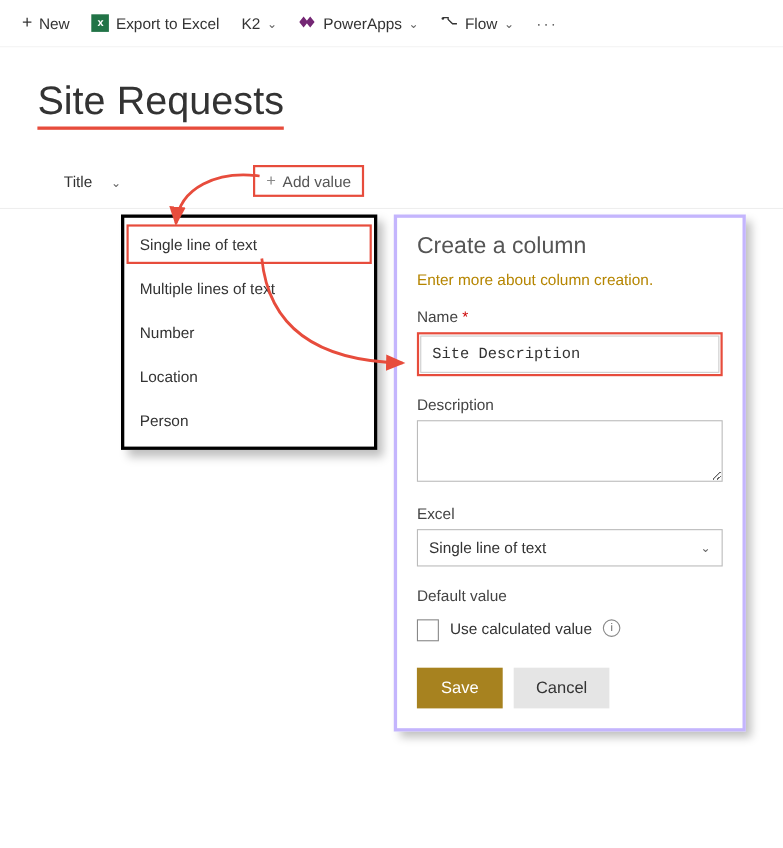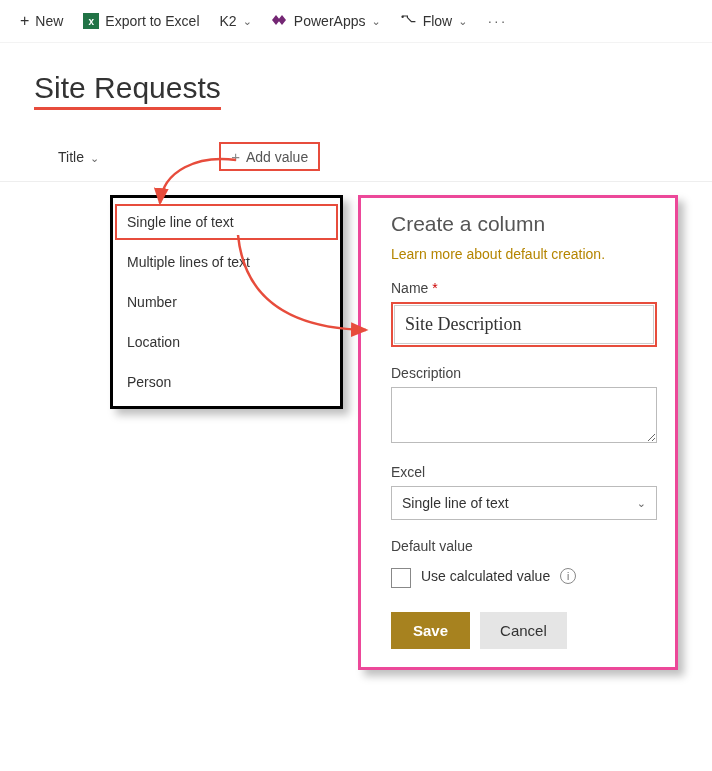--- a/index.html
+++ b/index.html
@@ -37,39 +37,39 @@
   .excel-icon { 
     width: 16px; height: 16px; background: #217346; color: #fff;
     display: inline-flex; align-items: center; justify-content: center;
     font-size: 10px; font-weight: bold;
   }
   .pa-icon { color: #742774; font-weight: bold; }
   .flow-icon svg { width: 16px; height: 14px; }
   .ellipsis { color: #666; letter-spacing: 2px; padding: 4px 8px; cursor:pointer; }
 
   .page-title {
-    font-size: 30px;
+    font-size: 36px;
     font-weight: 300;
     color: #333;
     margin: 28px 0 0 34px;
     display: inline-block;
     border-bottom: 3px solid #e74c3c;
     padding-bottom: 2px;
   }
 
   .list-header {
     display: flex;
     align-items: center;
     margin: 32px 0 0 0;
     padding: 0 0 10px 58px;
     gap: 120px;
     border-bottom: 1px solid #eee;
   }
   .col-title {
-    display: flex; align-items: flex-end; gap: 6px;
+    display: flex; align-items: flex-end; gap: 17px;
     cursor: pointer;
   }
   .add-col-btn {
     display: flex; align-items: center; gap: 6px;
     padding: 4px 10px;
     border: 2px solid #e74c3c;
     cursor: pointer;
     color: #555;
   }
   .add-col-plus { color: #888; font-size: 15px; }
@@ -91,43 +91,43 @@
   .type-item.hl {
     outline: 2px solid #e74c3c;
     outline-offset: -4px;
   }
 
   .panel {
     position: absolute;
     left: 358px; top: 195px;
     width: 320px;
     background: #fff;
-    border: 3px solid #ec4899;
+    border: 3px solid #c4b5fd;
     box-shadow: 6px 6px 8px rgba(0,0,0,0.25);
-    padding: 14px 18px 18px 30px;
+    padding: 14px 18px 18px 18px;
   }
   .panel-title {
     font-size: 21px;
     font-weight: 300;
     color: #555;
     margin-bottom: 10px;
   }
   .panel-link {
     color: #b58500;
     margin-bottom: 18px;
     cursor: pointer;
   }
   .field-label { color: #444; margin-bottom: 6px; }
   .req { color: #c00; }
   .text-input {
     width: 100%;
     padding: 8px 10px;
     border: 1px solid #bbb;
-    font-size: 18px;
-    font-family: Liberation Serif, serif;
+    font-size: 14px;
+    font-family: Liberation Mono, monospace;
     color: #333;
   }
   .name-input-wrap {
     border: 2px solid #e74c3c;
     padding: 1px;
     margin-bottom: 18px;
   }
   .name-input-wrap .text-input { border: 1px solid #ccc; }
   .textarea {
     width: 100%; height: 56px;
@@ -158,21 +158,21 @@
     display: inline-flex; align-items: center; justify-content: center;
     font-size: 10px; color: #666;
     cursor: pointer;
   }
   .panel-actions {
     display: flex; gap: 10px; margin-top: 24px;
   }
   .btn-save {
     background: #a7821f; color: #fff;
     padding: 10px 22px; border: none;
-    font-size: 15px; font-weight: 700;
+    font-size: 15px; font-weight: 400;
     cursor: pointer;
   }
   .btn-cancel {
     background: #e5e5e5; color: #333;
     padding: 10px 20px; border: none;
     font-size: 15px;
     cursor: pointer;
   }
   .spacer { height: 18px; }
 
@@ -240,21 +240,21 @@
   <div class="type-item hl">Single line of text</div>
   <div class="type-item">Multiple lines of text</div>
   <div class="type-item">Number</div>
   <div class="type-item">Location</div>
   <div class="type-item">Person</div>
 </div>
 
 
 <div class="panel">
   <div class="panel-title">Create a column</div>
-  <div class="panel-link">Learn more about default creation.</div>
+  <div class="panel-link">Enter more about column creation.</div>
 
   <div class="field-label">
     <span>Name</span> <span class="req">*</span>
   </div>
   <div class="name-input-wrap">
     <input class="text-input" type="text" value="Site Description" style="">
   </div>
 
   <div class="field-label">Description</div>
   <textarea class="textarea" style=""></textarea>

